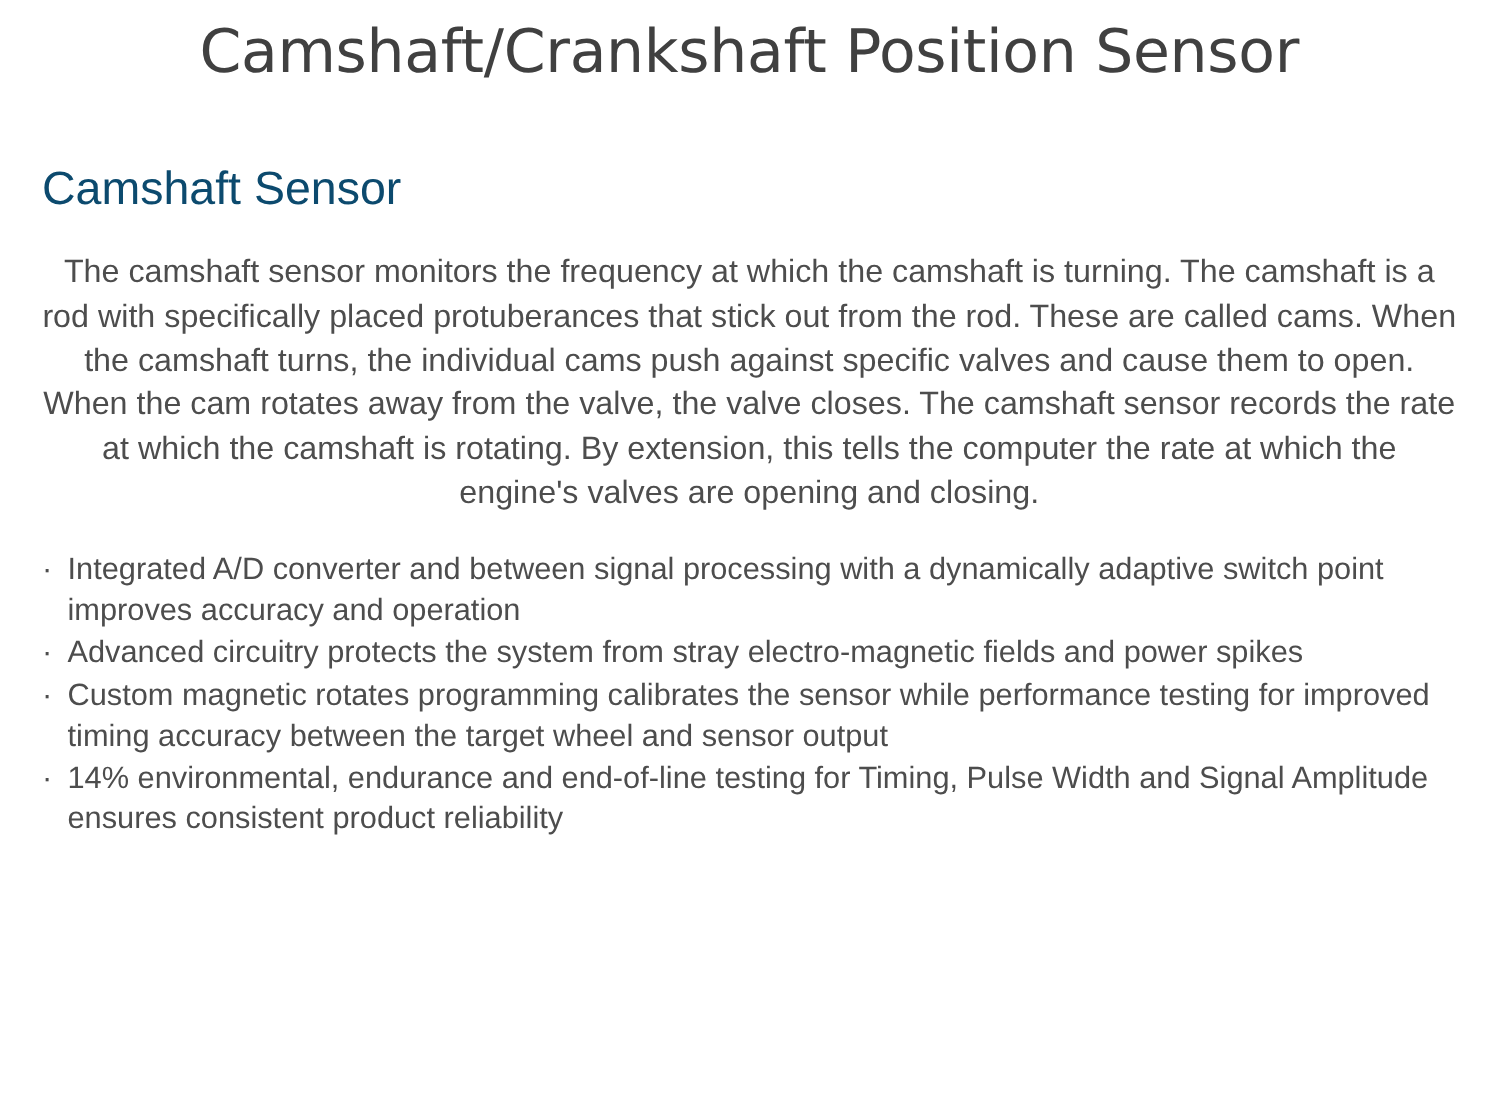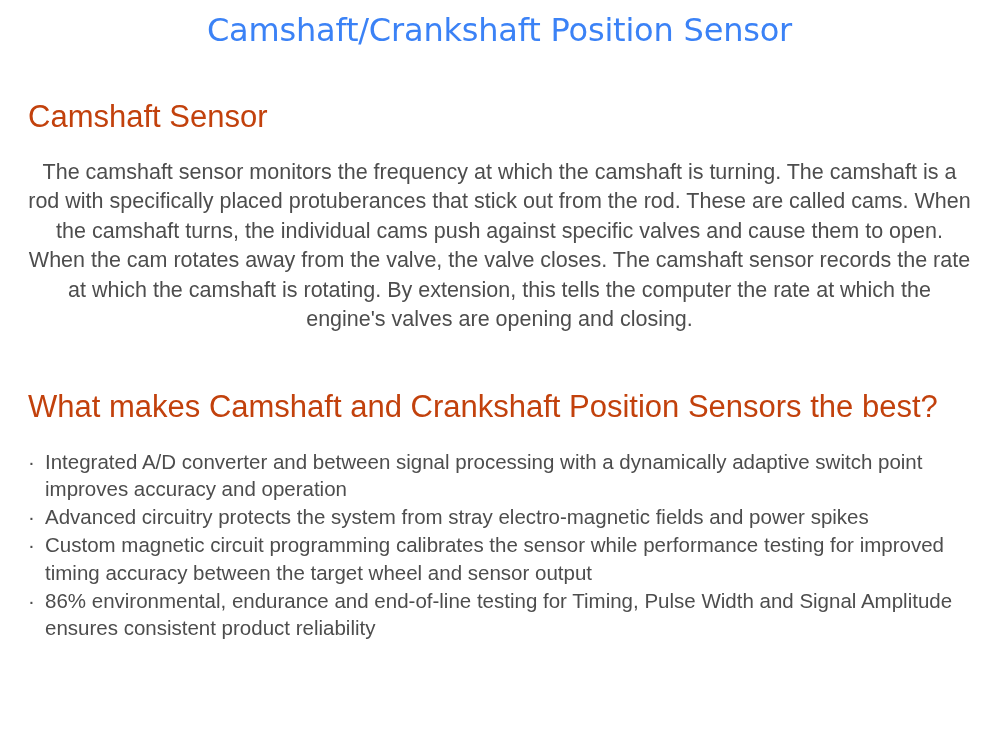--- a/index.html
+++ b/index.html
@@ -15,35 +15,35 @@
   }
   .slide {
     position: relative;
     width: 999px;
     height: 733px;
     box-sizing: border-box;
     padding: 0;
   }
   .slide-title {
     font-family: "DejaVu Sans", sans-serif;
-    font-size: 32px;
+    font-size: 40px;
     font-weight: 400;
-    color: #3b82f6;
+    color: #404040;
     text-align: center;
     letter-spacing: -0.2px;
     margin: 12px 0 0 0;
     padding: 0 20px;
     line-height: 1.15;
   }
   .section {
     padding: 0 28px 0 28px;
   }
   .section-heading {
     font-family: "Liberation Sans", sans-serif;
-    color: #c2410c;
+    color: #0c4a6e;
     font-size: 31px;
     font-weight: 400;
     line-height: 1.26;
     margin: 0;
   }
   .heading-camshaft {
     margin-top: 48px;
   }
   .heading-best {
     margin-top: 52px;
@@ -88,35 +88,34 @@
 <div class="slide">
 
   <h1 class="slide-title">Camshaft/Crankshaft Position Sensor</h1>
 
   <div class="section">
     <h2 class="section-heading heading-camshaft">Camshaft Sensor</h2>
     <p class="body-paragraph">The camshaft sensor monitors the frequency at which the camshaft is turning. The camshaft is a rod with specifically placed protuberances that stick out from the rod. These are called cams. When the camshaft turns, the individual cams push against specific valves and cause them to open. When the cam rotates away from the valve, the valve closes. The camshaft sensor records the rate at which the camshaft is rotating. By extension, this tells the computer the rate at which the engine's valves are opening and closing.</p>
   </div>
 
   <div class="section">
-    <h2 class="section-heading heading-best">What makes Camshaft and Crankshaft Position Sensors the best?</h2>
 
     <ul class="bullet-list">
       <li class="bullet-item">
         <span class="bullet-marker">·</span>
         <span>Integrated A/D converter and between signal processing with a dynamically adaptive switch point improves accuracy and operation</span>
       </li>
       <li class="bullet-item">
         <span class="bullet-marker">·</span>
         <span>Advanced circuitry protects the system from stray electro-magnetic fields and power spikes</span>
       </li>
       <li class="bullet-item">
         <span class="bullet-marker">·</span>
-        <span>Custom magnetic circuit programming calibrates the sensor while performance testing for improved timing accuracy between the target wheel and sensor output</span>
+        <span>Custom magnetic rotates programming calibrates the sensor while performance testing for improved timing accuracy between the target wheel and sensor output</span>
       </li>
       <li class="bullet-item">
         <span class="bullet-marker">·</span>
-        <span>86% environmental, endurance and end-of-line testing for Timing, Pulse Width and Signal Amplitude ensures consistent product reliability</span>
+        <span>14% environmental, endurance and end-of-line testing for Timing, Pulse Width and Signal Amplitude ensures consistent product reliability</span>
       </li>
     </ul>
   </div>
 
 </div>
 
 </body></html>

